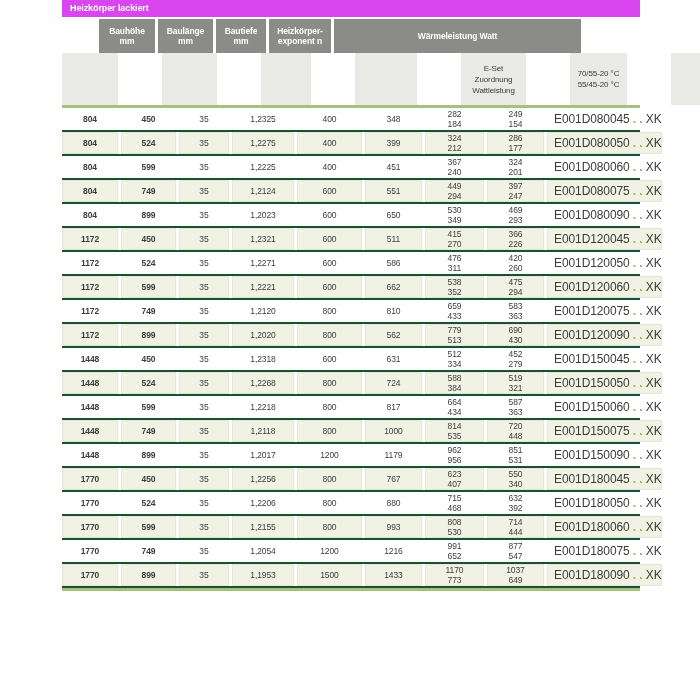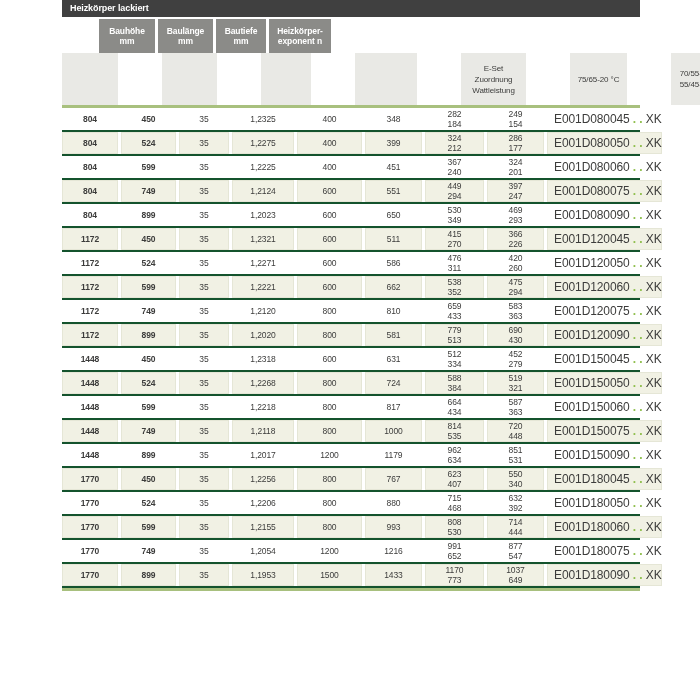--- a/index.html
+++ b/index.html
@@ -4,21 +4,21 @@
 <style>
   html, body { margin:0; padding:0; }
   body {
     width:700px; height:700px; background:#ffffff; position:relative;
     font-family:"Liberation Sans", sans-serif; color:#3c3c3b;
     -webkit-font-smoothing:antialiased;
   }
   .table-wrap { position:absolute; left:62px; top:0; width:578px; }
 
   .title-bar {
-    height:17px; background:#404040; color:#ffffff;
+    height:17px; background:#d946ef; color:#ffffff;
     font-size:9px; font-weight:bold; line-height:17px;
     padding-left:8px; box-sizing:border-box; letter-spacing:-0.1px;
   }
   .head-gap { height:2px; background:#ffffff; }
 
   .grid-row {
     display:grid;
     grid-template-columns:56px 55px 50px 62px 65px 57px 59px 57px 1fr;
     column-gap:3px;
   }
@@ -73,36 +73,34 @@
       <span>mm</span>
     </div>
     <div class="hcell">
       <span>Bautiefe</span>
       <span>mm</span>
     </div>
     <div class="hcell">
       <span>Heizkörper-</span>
       <span>exponent n</span>
     </div>
+    <div class="hcell" style="grid-column:5 / span 4">Wärmeleistung Watt</div>
   </div>
 
   <div class="grid-row sub-row">
     <div class="scell"></div>
     <div class="scell"></div>
     <div class="scell"></div>
     <div class="scell"></div>
     <div class="scell">
       <span>E-Set</span>
       <span>Zuordnung</span>
       <span>Wattleistung</span>
     </div>
     <div class="scell">
-      <span>75/65-20 °C</span>
-    </div>
-    <div class="scell">
       <span>70/55-20 °C</span>
       <span>55/45-20 °C</span>
     </div>
     <div class="scell"></div>
   </div>
 
   <div class="accent-line"></div>
 
   <div>
       <div class="grid-row data-row">
@@ -257,21 +255,21 @@
           <span>363</span>
         </div>
         <div class="cell artikel"><span>E001D120075</span><span class="dots"> . . </span><span>XK</span></div>
       </div>
       <div class="grid-row data-row shaded">
         <div class="cell num bold">1172</div>
         <div class="cell num bold">899</div>
         <div class="cell num">35</div>
         <div class="cell num">1,2020</div>
         <div class="cell num">800</div>
-        <div class="cell num">581</div>
+        <div class="cell num">562</div>
         <div class="cell stack">
           <span>779</span>
           <span>513</span>
         </div>
         <div class="cell stack">
           <span>690</span>
           <span>430</span>
         </div>
         <div class="cell artikel"><span>E001D120090</span><span class="dots"> . . </span><span>XK</span></div>
       </div>
@@ -345,21 +343,21 @@
       </div>
       <div class="grid-row data-row">
         <div class="cell num bold">1448</div>
         <div class="cell num bold">899</div>
         <div class="cell num">35</div>
         <div class="cell num">1,2017</div>
         <div class="cell num">1200</div>
         <div class="cell num">1179</div>
         <div class="cell stack">
           <span>962</span>
-          <span>634</span>
+          <span>956</span>
         </div>
         <div class="cell stack">
           <span>851</span>
           <span>531</span>
         </div>
         <div class="cell artikel"><span>E001D150090</span><span class="dots"> . . </span><span>XK</span></div>
       </div>
       <div class="grid-row data-row shaded">
         <div class="cell num bold">1770</div>
         <div class="cell num bold">450</div>

